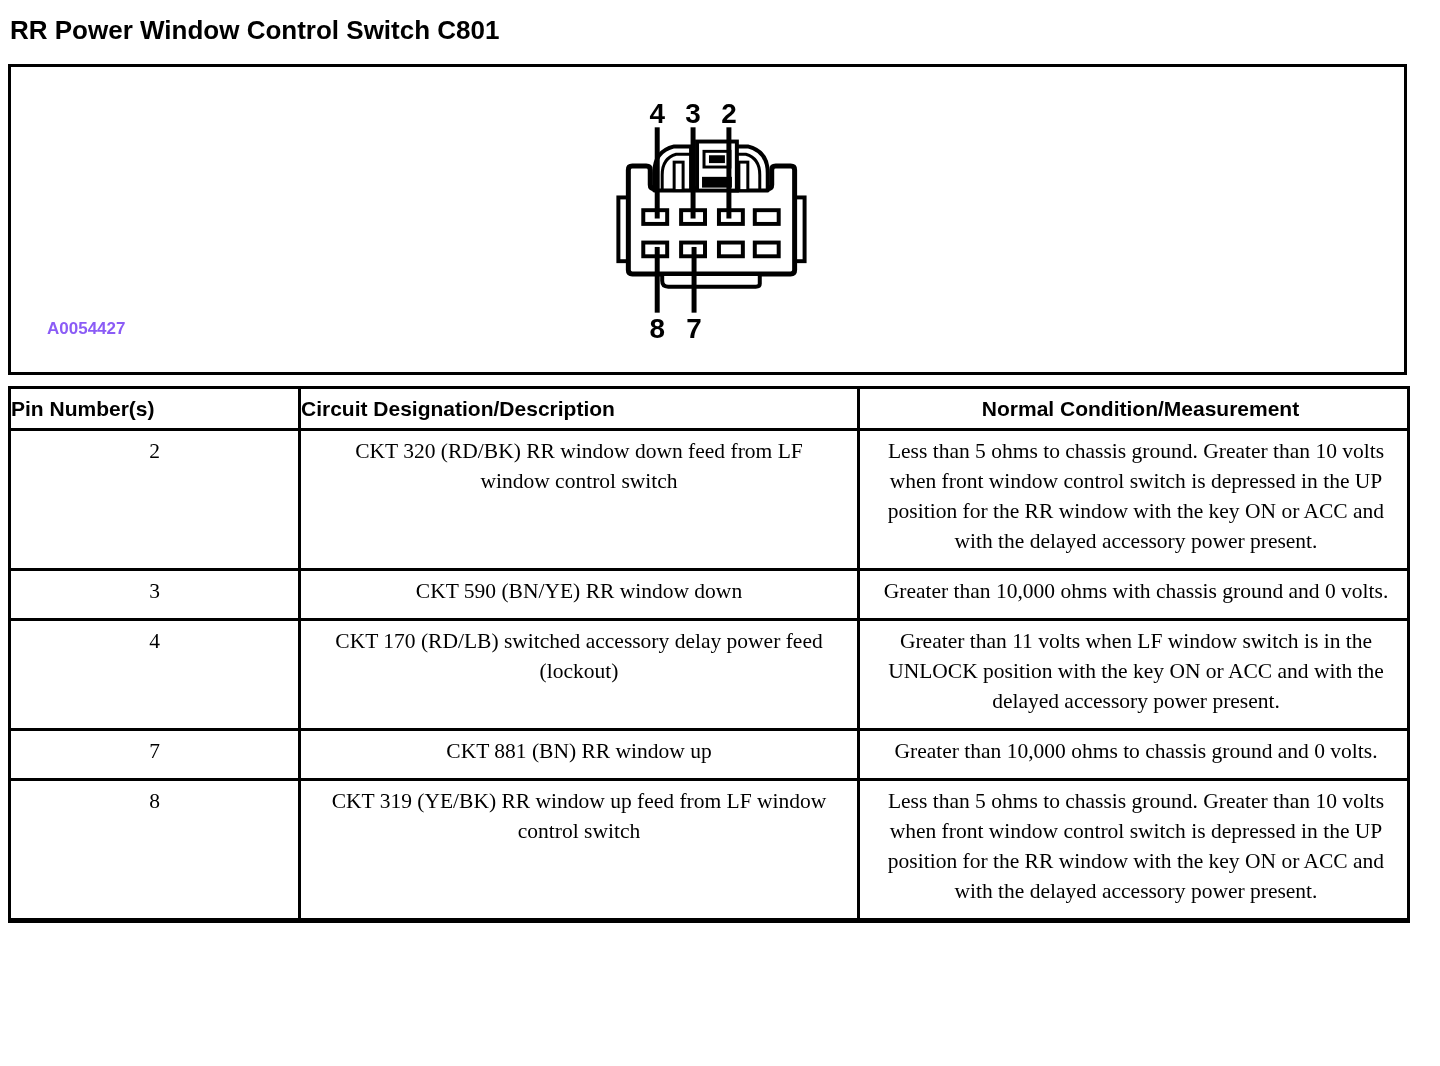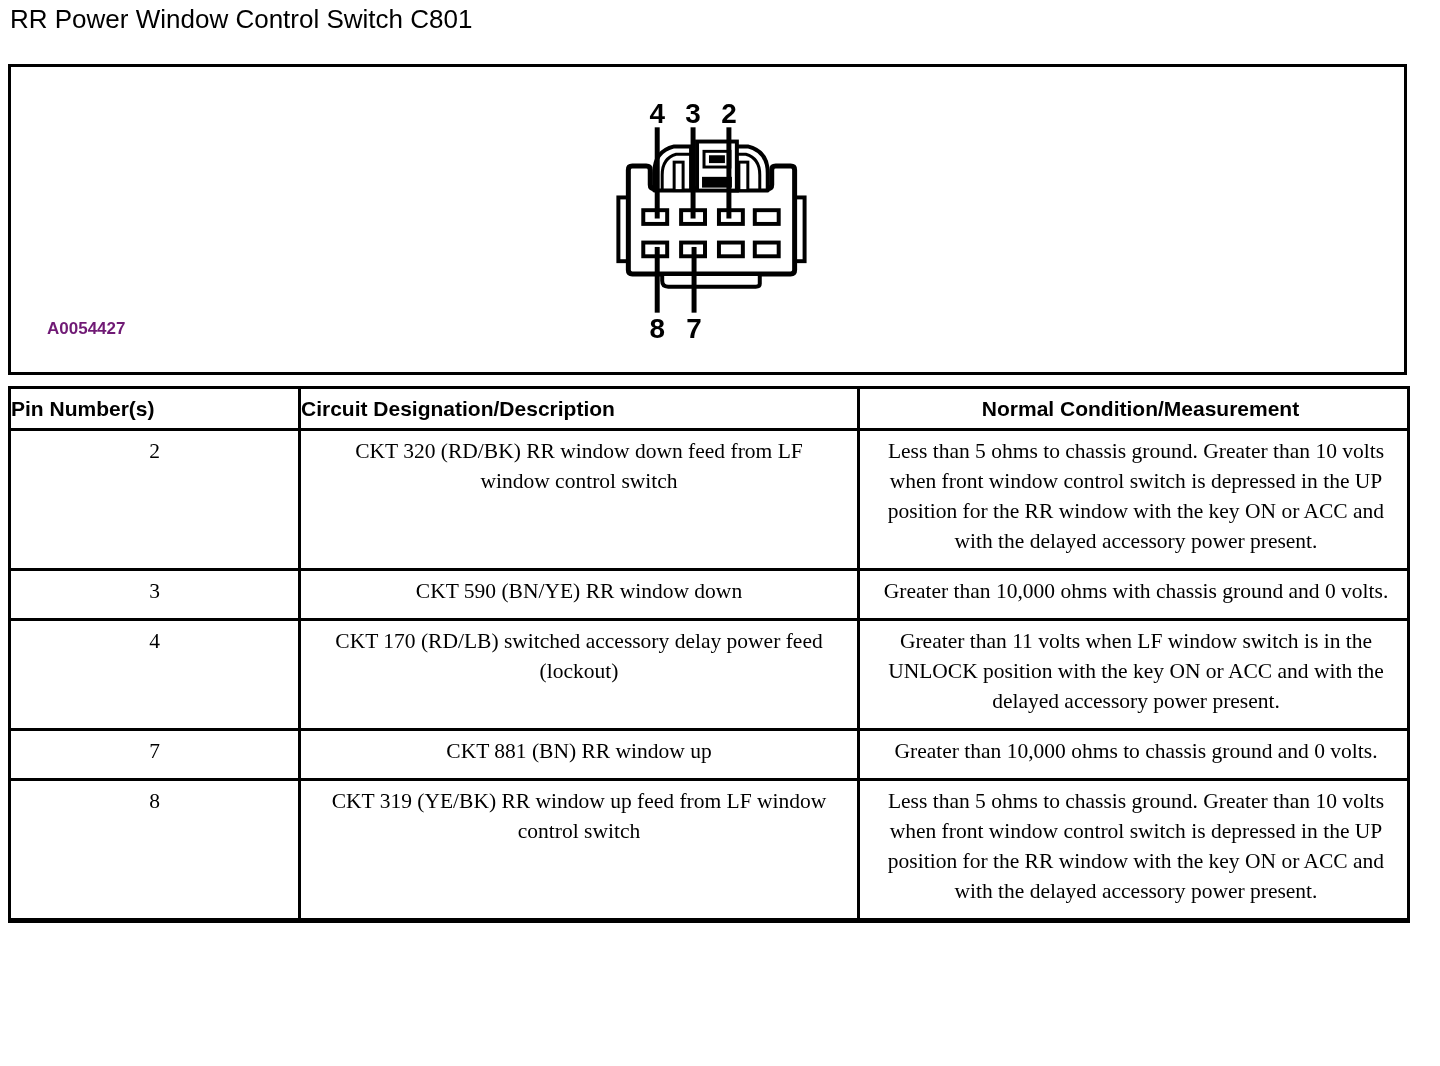--- a/index.html
+++ b/index.html
@@ -5,43 +5,43 @@
   * { margin: 0; padding: 0; box-sizing: border-box; }
   html, body {
     width: 1440px; height: 1066px;
     background: #ffffff;
     font-family: "Liberation Sans", sans-serif;
     position: relative;
     overflow: hidden;
   }
   .page-title {
     position: absolute;
-    left: 10px; top: 4px;
+    left: 10px; top: 15px;
     font-size: 26px;
-    font-weight: normal;
+    font-weight: bold;
     color: #000;
     letter-spacing: 0px;
   }
   .figure-box {
     position: absolute;
     left: 8px; top: 64px;
     width: 1399px; height: 311px;
     border: 3px solid #000;
   }
   .figure-box svg {
     position: absolute;
     left: 0; top: 0;
     width: 100%; height: 100%;
   }
   .figure-label {
     position: absolute;
     left: 36px; top: 252px;
     font-size: 17px;
     font-weight: bold;
-    color: #701a75;
+    color: #8b5cf6;
   }
   .pinout-table {
     position: absolute;
     left: 8px; top: 386px;
     width: 1399px;
     border-collapse: collapse;
     table-layout: fixed;
     color: #000;
   }
   .pinout-table th, .pinout-table td {

